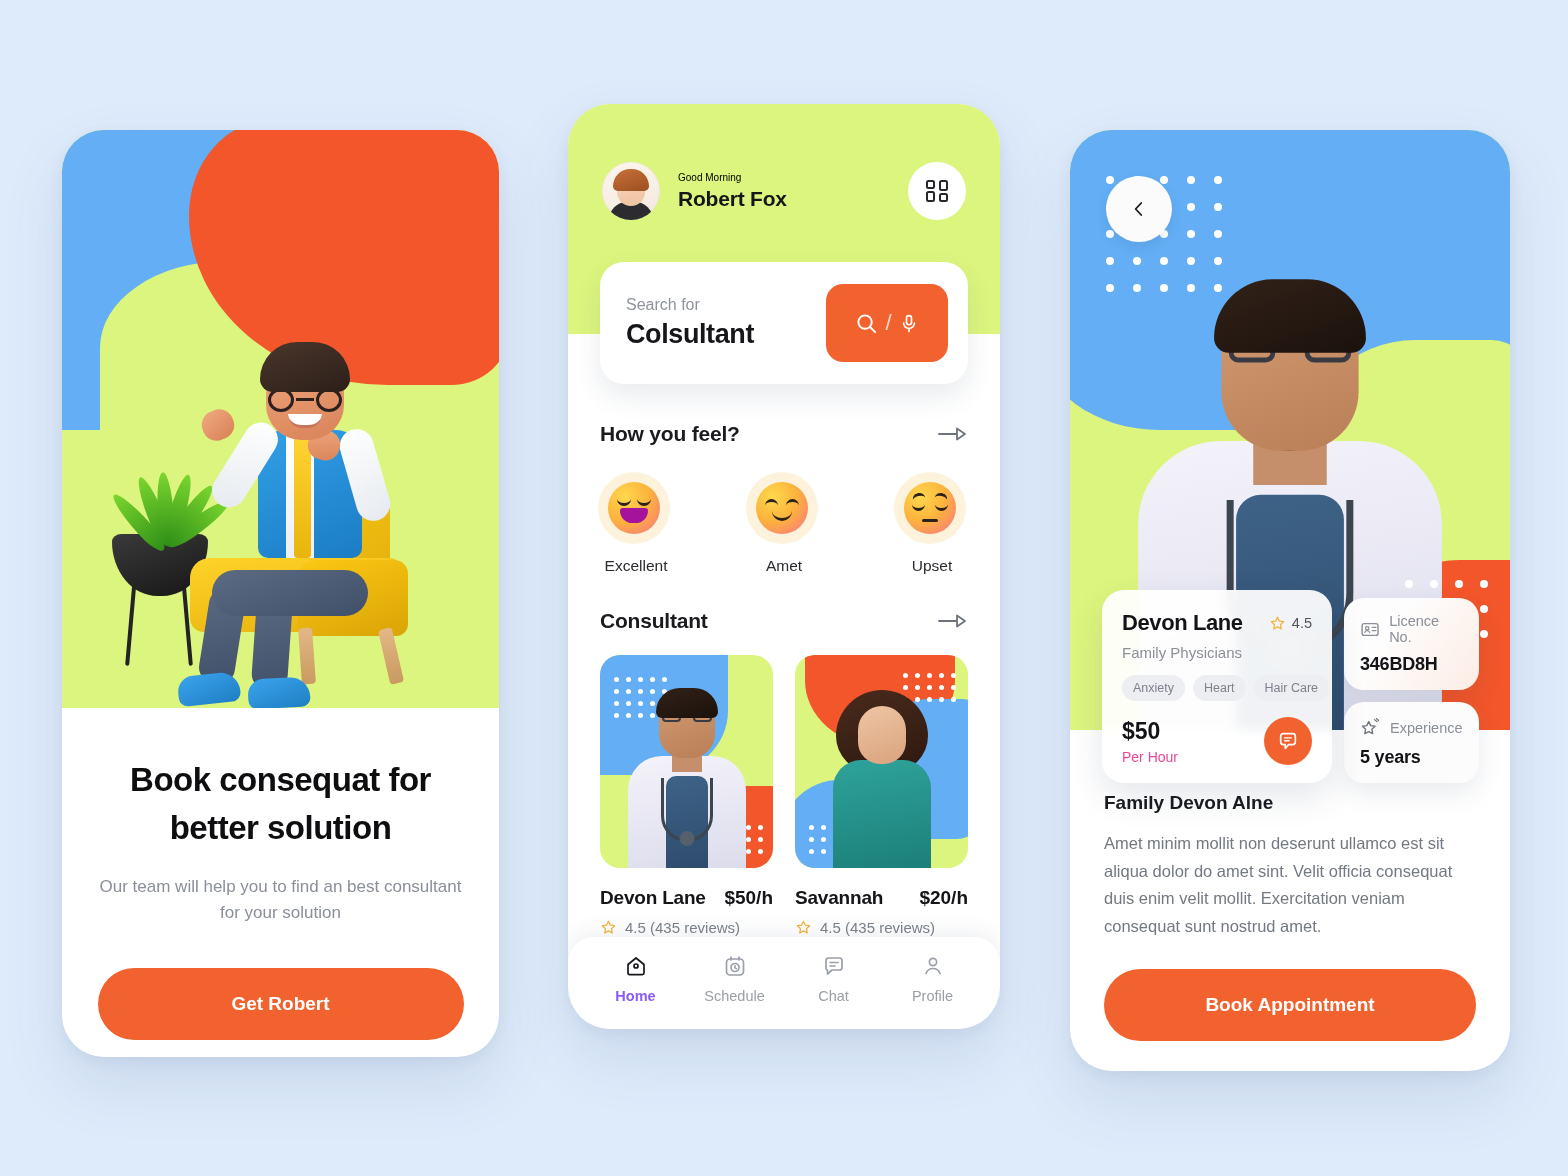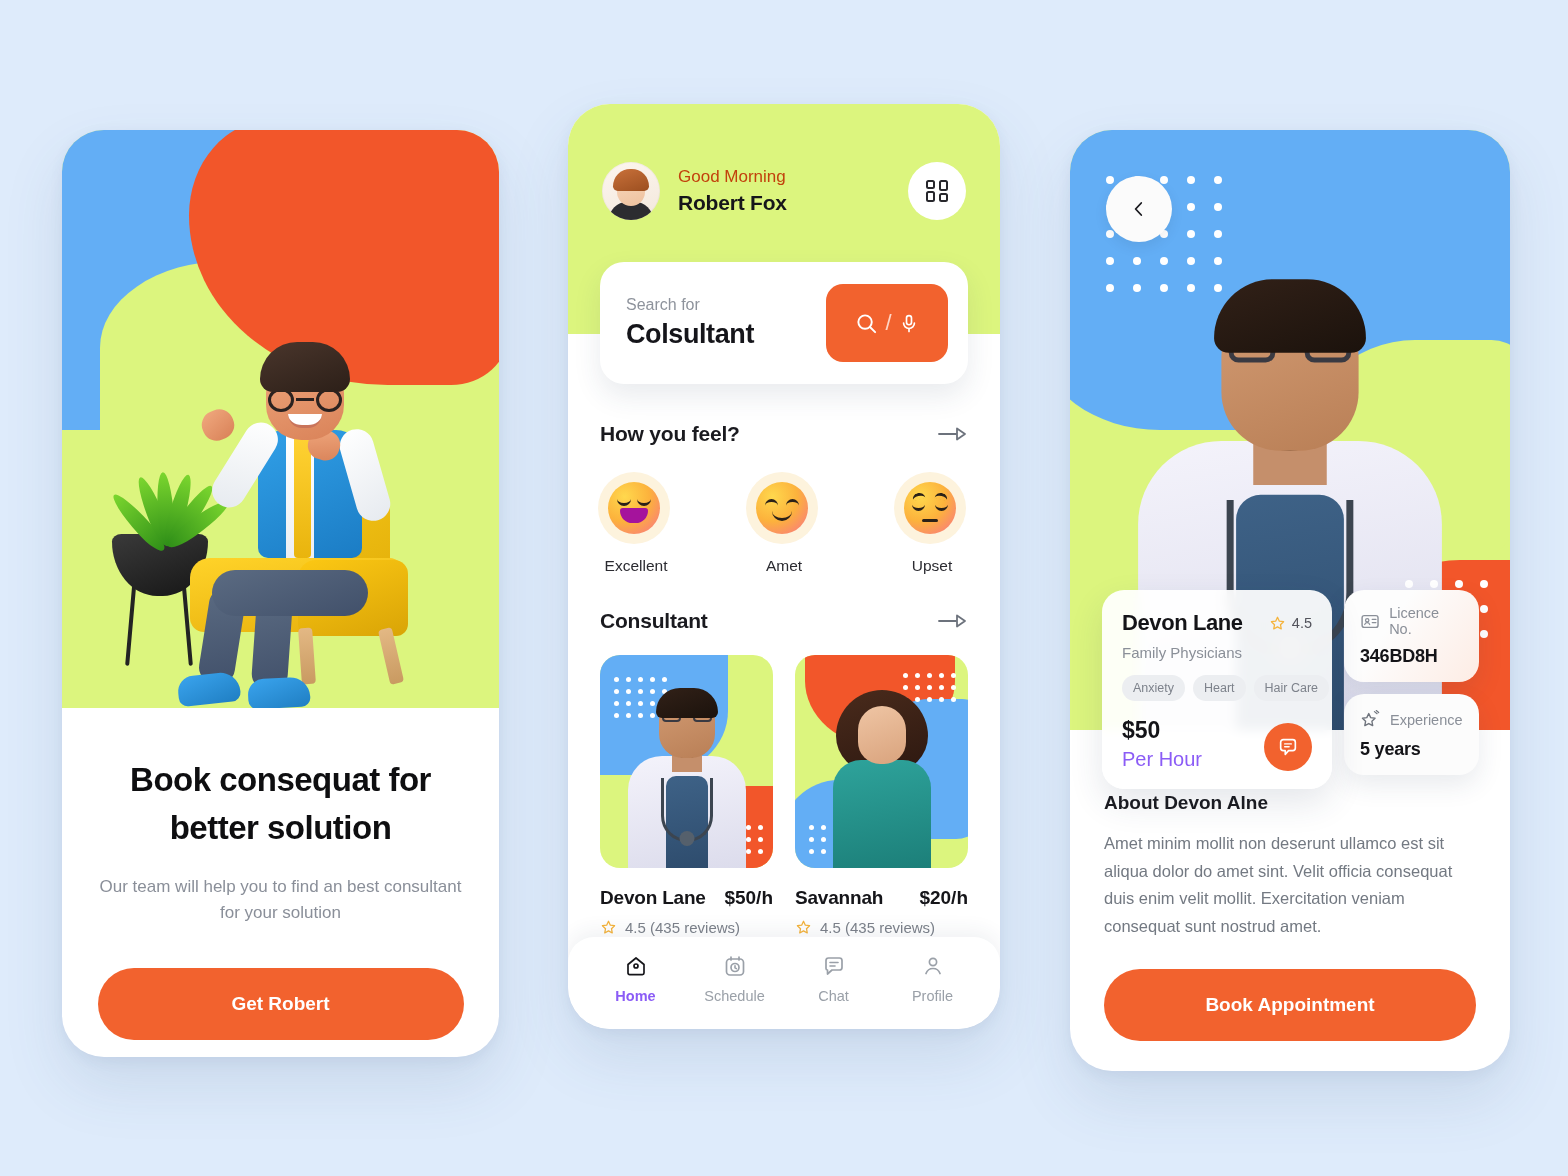--- a/index.html
+++ b/index.html
@@ -101,21 +101,21 @@
   .avatar {
     width: 58px; height: 58px; border-radius: 50%;
     background: linear-gradient(160deg,#fdf6ef,#f3e8dc);
     overflow:hidden; position:relative; flex: 0 0 auto;
     box-shadow: inset 0 0 0 1px rgba(0,0,0,.03);
   }
   .avatar .av-hair{position:absolute;left:11px;top:7px;width:36px;height:22px;background:linear-gradient(160deg,#c9713a,#9c4f20);border-radius:18px 18px 5px 5px;}
   .avatar .av-face{position:absolute;left:15px;top:14px;width:28px;height:30px;background:linear-gradient(160deg,#f7d7bc,#eec19e);border-radius:14px;}
   .avatar .av-body{position:absolute;left:7px;bottom:0;width:44px;height:18px;background:#2c2c30;border-radius:22px 22px 0 0;}
   .greet-text { margin-left: 18px; }
-  .greet-small { font-size: 17px; color:#c2410c; }
+  .greet-small { font-size: 10px; color:#000000; }
   .greet-name { font-size: 21px; font-weight: 800; color:#16161a; margin-top: 4px; letter-spacing:-.2px;}
   .grid-btn {
     margin-left:auto; width:58px; height:58px; border-radius:50%;
     background:#fff; border:none; display:flex; align-items:center; justify-content:center; cursor:pointer;
   }
   .grid-ico{width:22px;height:22px;position:relative;}
   .grid-ico i{position:absolute;background:none;border:2.6px solid #27272c;border-radius:2.5px;}
   .grid-ico i:nth-child(1){left:0;top:0;width:9px;height:9px;}
   .grid-ico i:nth-child(2){right:0;top:0;width:9px;height:11px;}
   .grid-ico i:nth-child(3){left:0;bottom:0;width:9px;height:11px;}
@@ -225,23 +225,23 @@
     border-radius:22px;padding:20px 20px 18px;box-shadow:0 14px 34px rgba(40,60,90,.12);
   }
   .mc-row{display:flex;align-items:center;}
   .mc-name{font-size:22px;font-weight:800;color:#141418;letter-spacing:-.4px;}
   .mc-rate{margin-left:auto;display:flex;align-items:center;gap:6px;font-size:14.5px;color:#53535c;}
   .mc-spec{margin-top:8px;font-size:15px;color:#8a8f98;}
   .tags{display:flex;gap:8px;margin-top:14px;}
   .tag{background:#eceef1;color:#7d828b;font-size:12.5px;padding:6px 11px;border-radius:13px;white-space:nowrap;}
   .price-row{display:flex;align-items:flex-end;margin-top:16px;}
   .price{font-size:23px;font-weight:800;color:#141418;}
-  .per{font-size:20px;color:#8b5cf6;margin-top:4px;text-align:right;}
+  .per{font-size:14px;color:#ec4899;margin-top:4px;text-align:right;}
   .chat-fab{margin-left:auto;width:48px;height:48px;border-radius:50%;background:#f2622e;border:none;display:flex;align-items:center;justify-content:center;cursor:pointer;}
-  .side-col{display:flex;flex-direction:column;gap:12px;flex:1;}
+  .side-col{display:flex;flex-direction:column;gap:12px;flex:1;justify-content:flex-end;}
   .side-card{border-radius:20px;padding:15px 16px;box-shadow:0 10px 26px rgba(40,60,90,.10);}
   .lic-card{background:linear-gradient(125deg,#fdfdfd 35%,#fdece4 100%);}
   .exp-card{background:#fcfcfc;}
   .sc-head{display:flex;align-items:center;gap:9px;font-size:14.5px;color:#8a8f98;}
   .sc-val{margin-top:9px;font-size:18px;font-weight:800;color:#141418;letter-spacing:-.2px;}
 
   .about{padding: 62px 34px 0;}
   .about-t{font-size:19px;font-weight:700;color:#1a1a1f;}
   .about-p{margin-top:16px;font-size:16.5px;line-height:1.68;color:#737982;}
   .btn-book{display:block;margin:28px auto 0;width:372px;height:72px;background:#f2622e;color:#fff;border:none;border-radius:40px;font-size:19px;font-weight:600;font-family:"Liberation Sans",sans-serif;cursor:pointer;}
@@ -695,19 +695,19 @@
               <line x1="18.6" y1="1.8" x2="21.3" y2="4" stroke="#6f747d" stroke-width="1.4" stroke-linecap="round"></line>
             </svg>
             <span>Experience</span>
           </div>
           <div class="sc-val">5 years</div>
         </div>
       </div>
     </div>
 
     <div class="about">
-      <div class="about-t">About Devon Alne</div>
+      <div class="about-t">Family Devon Alne</div>
       <div class="about-p">Amet minim mollit non deserunt ullamco est sit aliqua dolor do amet sint. Velit officia consequat duis enim velit mollit. Exercitation veniam consequat sunt nostrud amet.</div>
     </div>
     <button class="btn-book">Book Appointment</button>
   </div>
 
 </div>
 
 </body></html>

